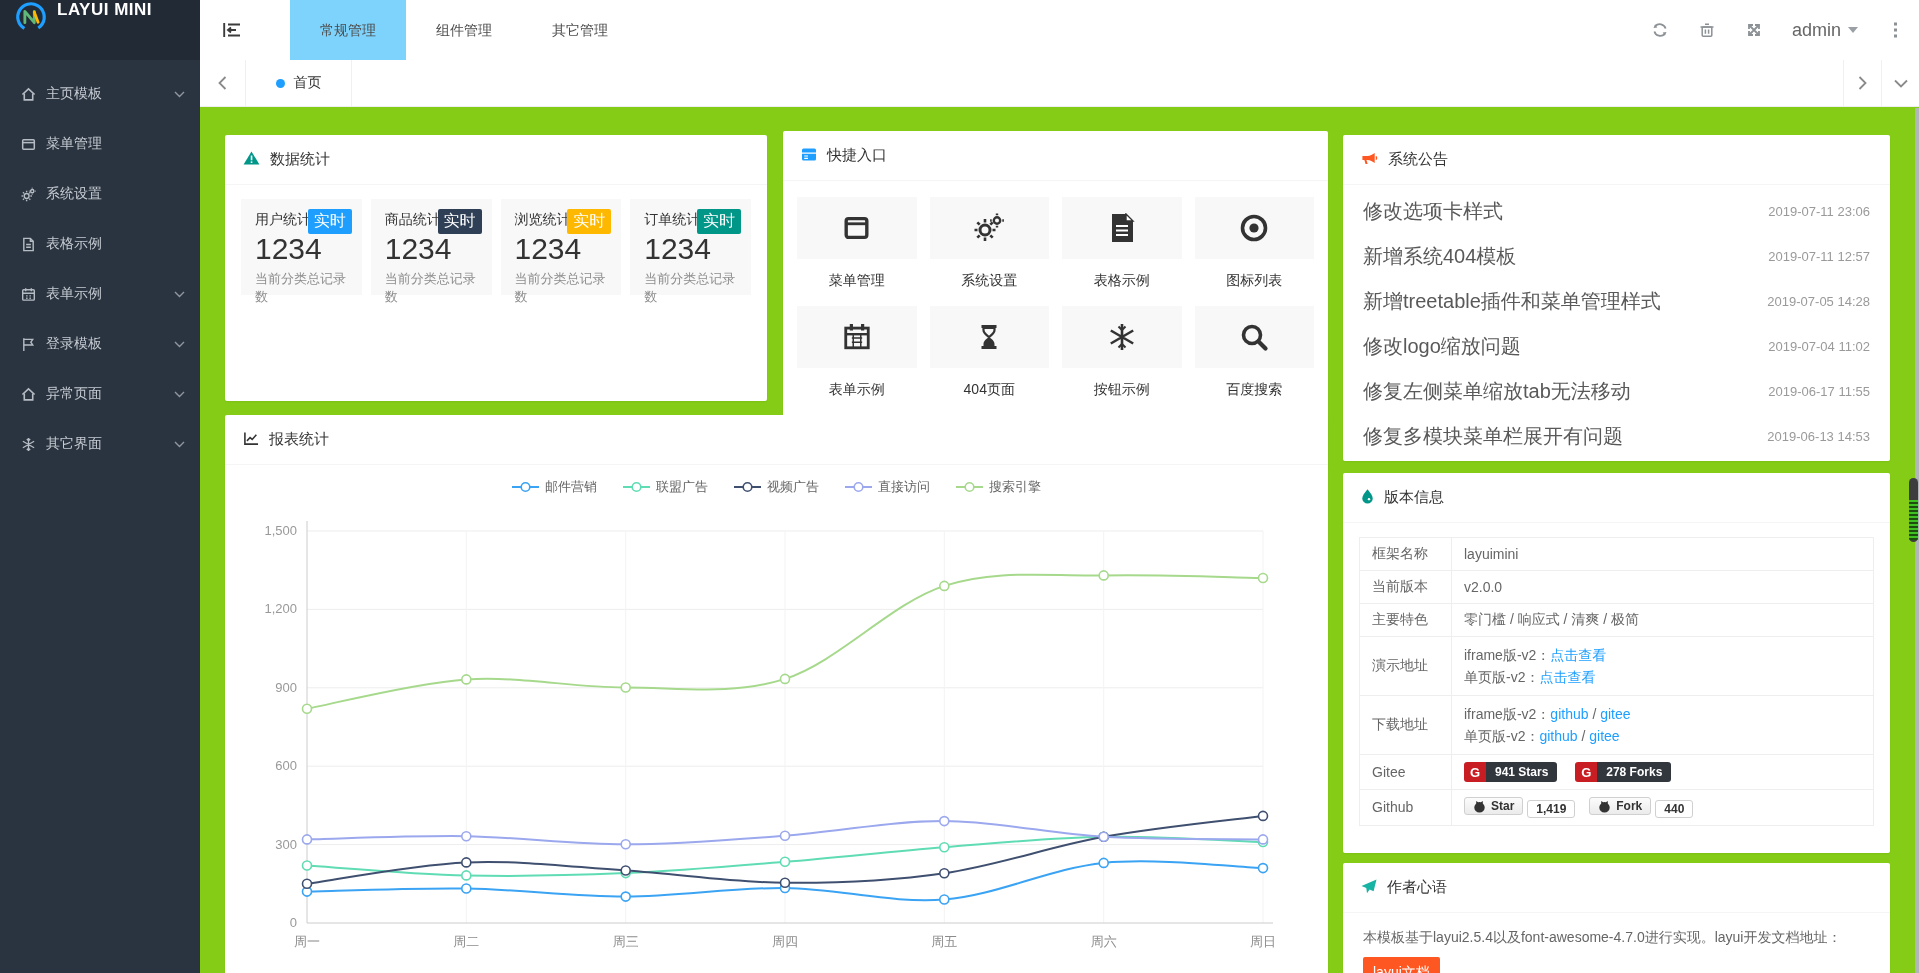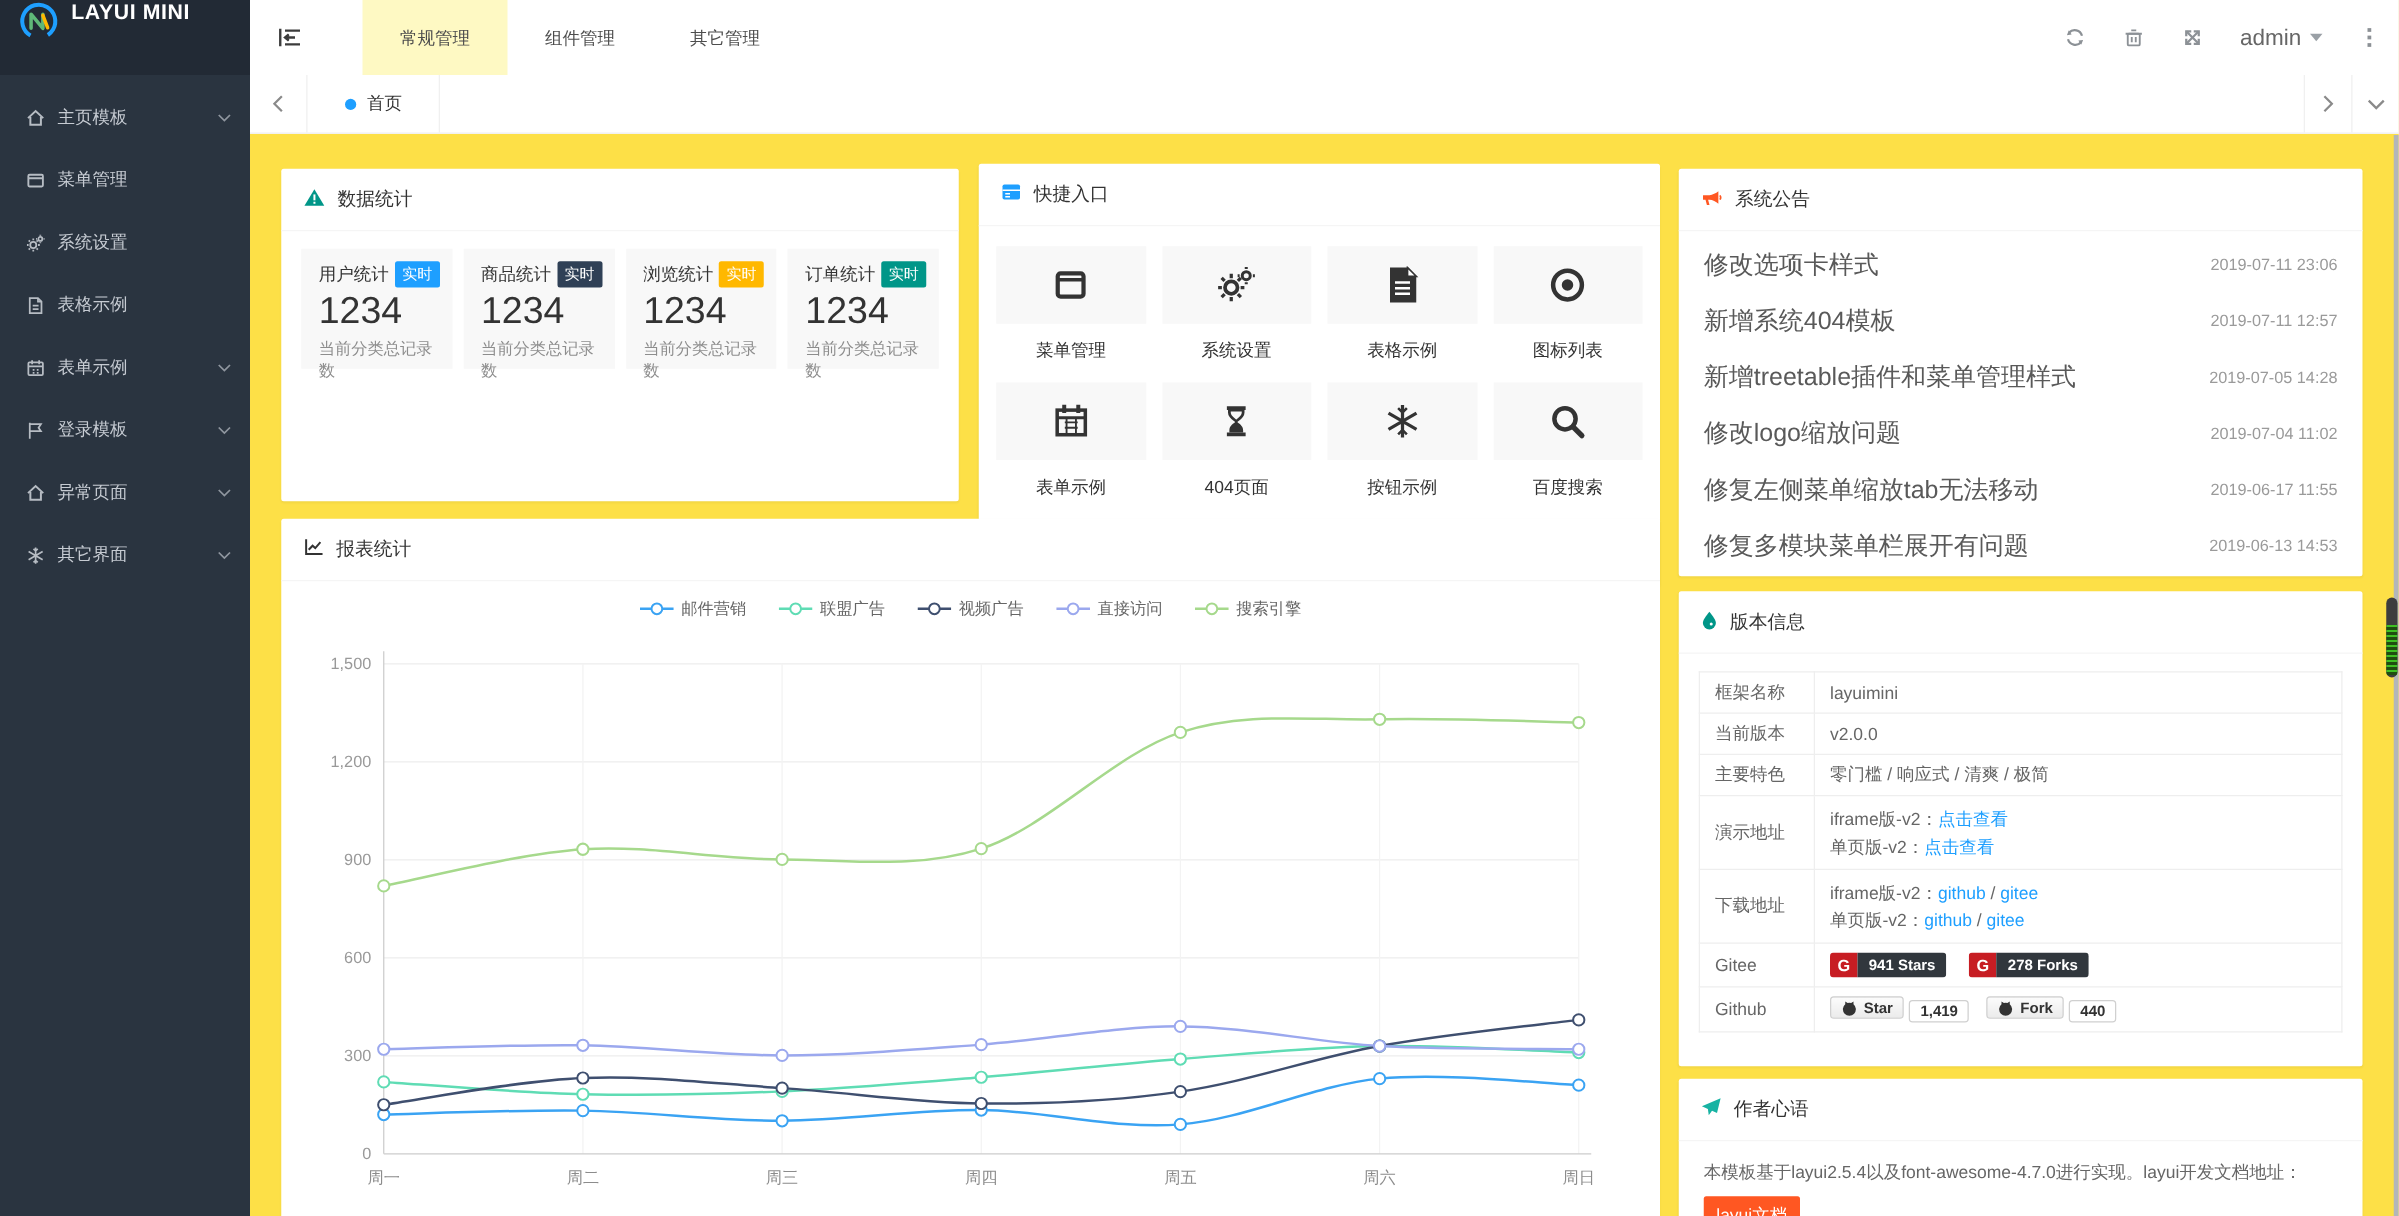--- a/index.html
+++ b/index.html
@@ -13,51 +13,51 @@
   .menu { list-style:none; margin-top:9px; }
   .menu-item { position:relative; height:50px; display:flex; align-items:center; padding-left:21px; color:#c6cbd2; font-size:14px; cursor:pointer; }
   .mi-icon { width:25px; display:flex; align-items:center; opacity:.9; }
   .mi-caret { position:absolute; right:15px; opacity:.65; display:flex; }
 
   
   .header { position:absolute; left:200px; top:0; right:0; height:60px; background:#fff; display:flex; align-items:stretch; z-index:5; }
   .toggle { width:64px; display:flex; align-items:center; justify-content:center; cursor:pointer; }
   .nav { display:flex; margin-left:26px; }
   .nav-item { padding:0 30px; line-height:60px; font-size:14px; color:#4d4d4d; cursor:pointer; }
-  .nav-item.active { background:#fef9c3; }
+  .nav-item.active { background:#7dd3fc; }
   .header-right { margin-left:auto; display:flex; align-items:center; }
   .hr-btn { width:47px; height:60px; display:flex; align-items:center; justify-content:center; cursor:pointer; }
   .admin { display:flex; align-items:center; gap:7px; padding:0 14px; height:60px; color:#666; font-size:18px; cursor:pointer; }
   .caret-down { width:0; height:0; border-left:5px solid transparent; border-right:5px solid transparent; border-top:6px solid #9aa0a6; }
 
   
   .tabbar { position:absolute; left:200px; top:60px; right:0; height:47px; background:#fff; border-bottom:1px solid #efefef; display:flex; z-index:5; }
   .tb-cell { display:flex; align-items:center; justify-content:center; cursor:pointer;font-family:Liberation Serif, serif; }
   .tb-left { width:46px; border-right:1px solid #f0f0f0; }
   .tb-tab { width:106px; border-right:1px solid #f0f0f0; gap:9px; font-size:14px; color:#333; }
   .tb-dot { width:9px; height:9px; border-radius:50%; background:#1E9FFF; }
   .tb-sp { flex:1; }
   .tb-right { width:38px; border-left:1px solid #f0f0f0; }
 
   
-  .content { position:absolute; left:200px; top:107px; right:0; bottom:0; background:#fde047;padding-left:10px; }
+  .content { position:absolute; left:200px; top:107px; right:0; bottom:0; background:#84cc16;padding-left:10px; }
   .panel { position:absolute; background:#fff; border-radius:2px; box-shadow:0 1px 2px rgba(0,0,0,.05); }
   .p-hd { height:50px; display:flex; align-items:center; gap:10px; padding:0 18px; border-bottom:1px solid #f5f5f5; font-size:15px; color:#333; }
   .p-stats   { left:25px;   top:28px;  width:542px;  height:266px; }
   .p-quick   { left:583px;  top:24px;  width:545px;  height:338px; }
   .p-chart   { left:25px;   top:308px; width:1103px; height:730px; }
   .p-news    { left:1143px; top:28px;  width:547px;  height:326px; }
   .p-version { left:1143px; top:366px; width:547px;  height:380px; }
   .p-author  { left:1143px; top:756px; width:547px;  height:250px; }
 
   
   .stats-grid { display:grid; grid-template-columns:1fr 1fr 1fr 1fr; gap:9px; padding:14px 16px; }
   .stat-card { position:relative; background:#f8f8f8; height:96px; padding:12px 14px; }
   .sc-title { font-size:14px; color:#333; }
-  .sc-badge { position:absolute; top:10px; right:10px; color:#fff; font-size:12px; padding:2px 6px; border-radius:2px; }
+  .sc-badge { position:absolute; top:10px; right:10px; color:#fff; font-size:16px; padding:2px 6px; border-radius:2px; }
   .sc-num { font-size:30px; color:#333; margin-top:3px; }
   .sc-desc { font-size:13px; color:#8d8d8d; margin-top:4px; }
 
   
   .quick-grid { display:grid; grid-template-columns:repeat(4,1fr); column-gap:13px; padding:16px 14px 0; }
   .q-item { text-align:center; cursor:pointer; }
   .q-tile { height:62px; background:#f8f8f8; display:flex; align-items:center; justify-content:center; }
   .q-label { margin:13px 0 16px; font-size:14px; color:#333; }
 
   

